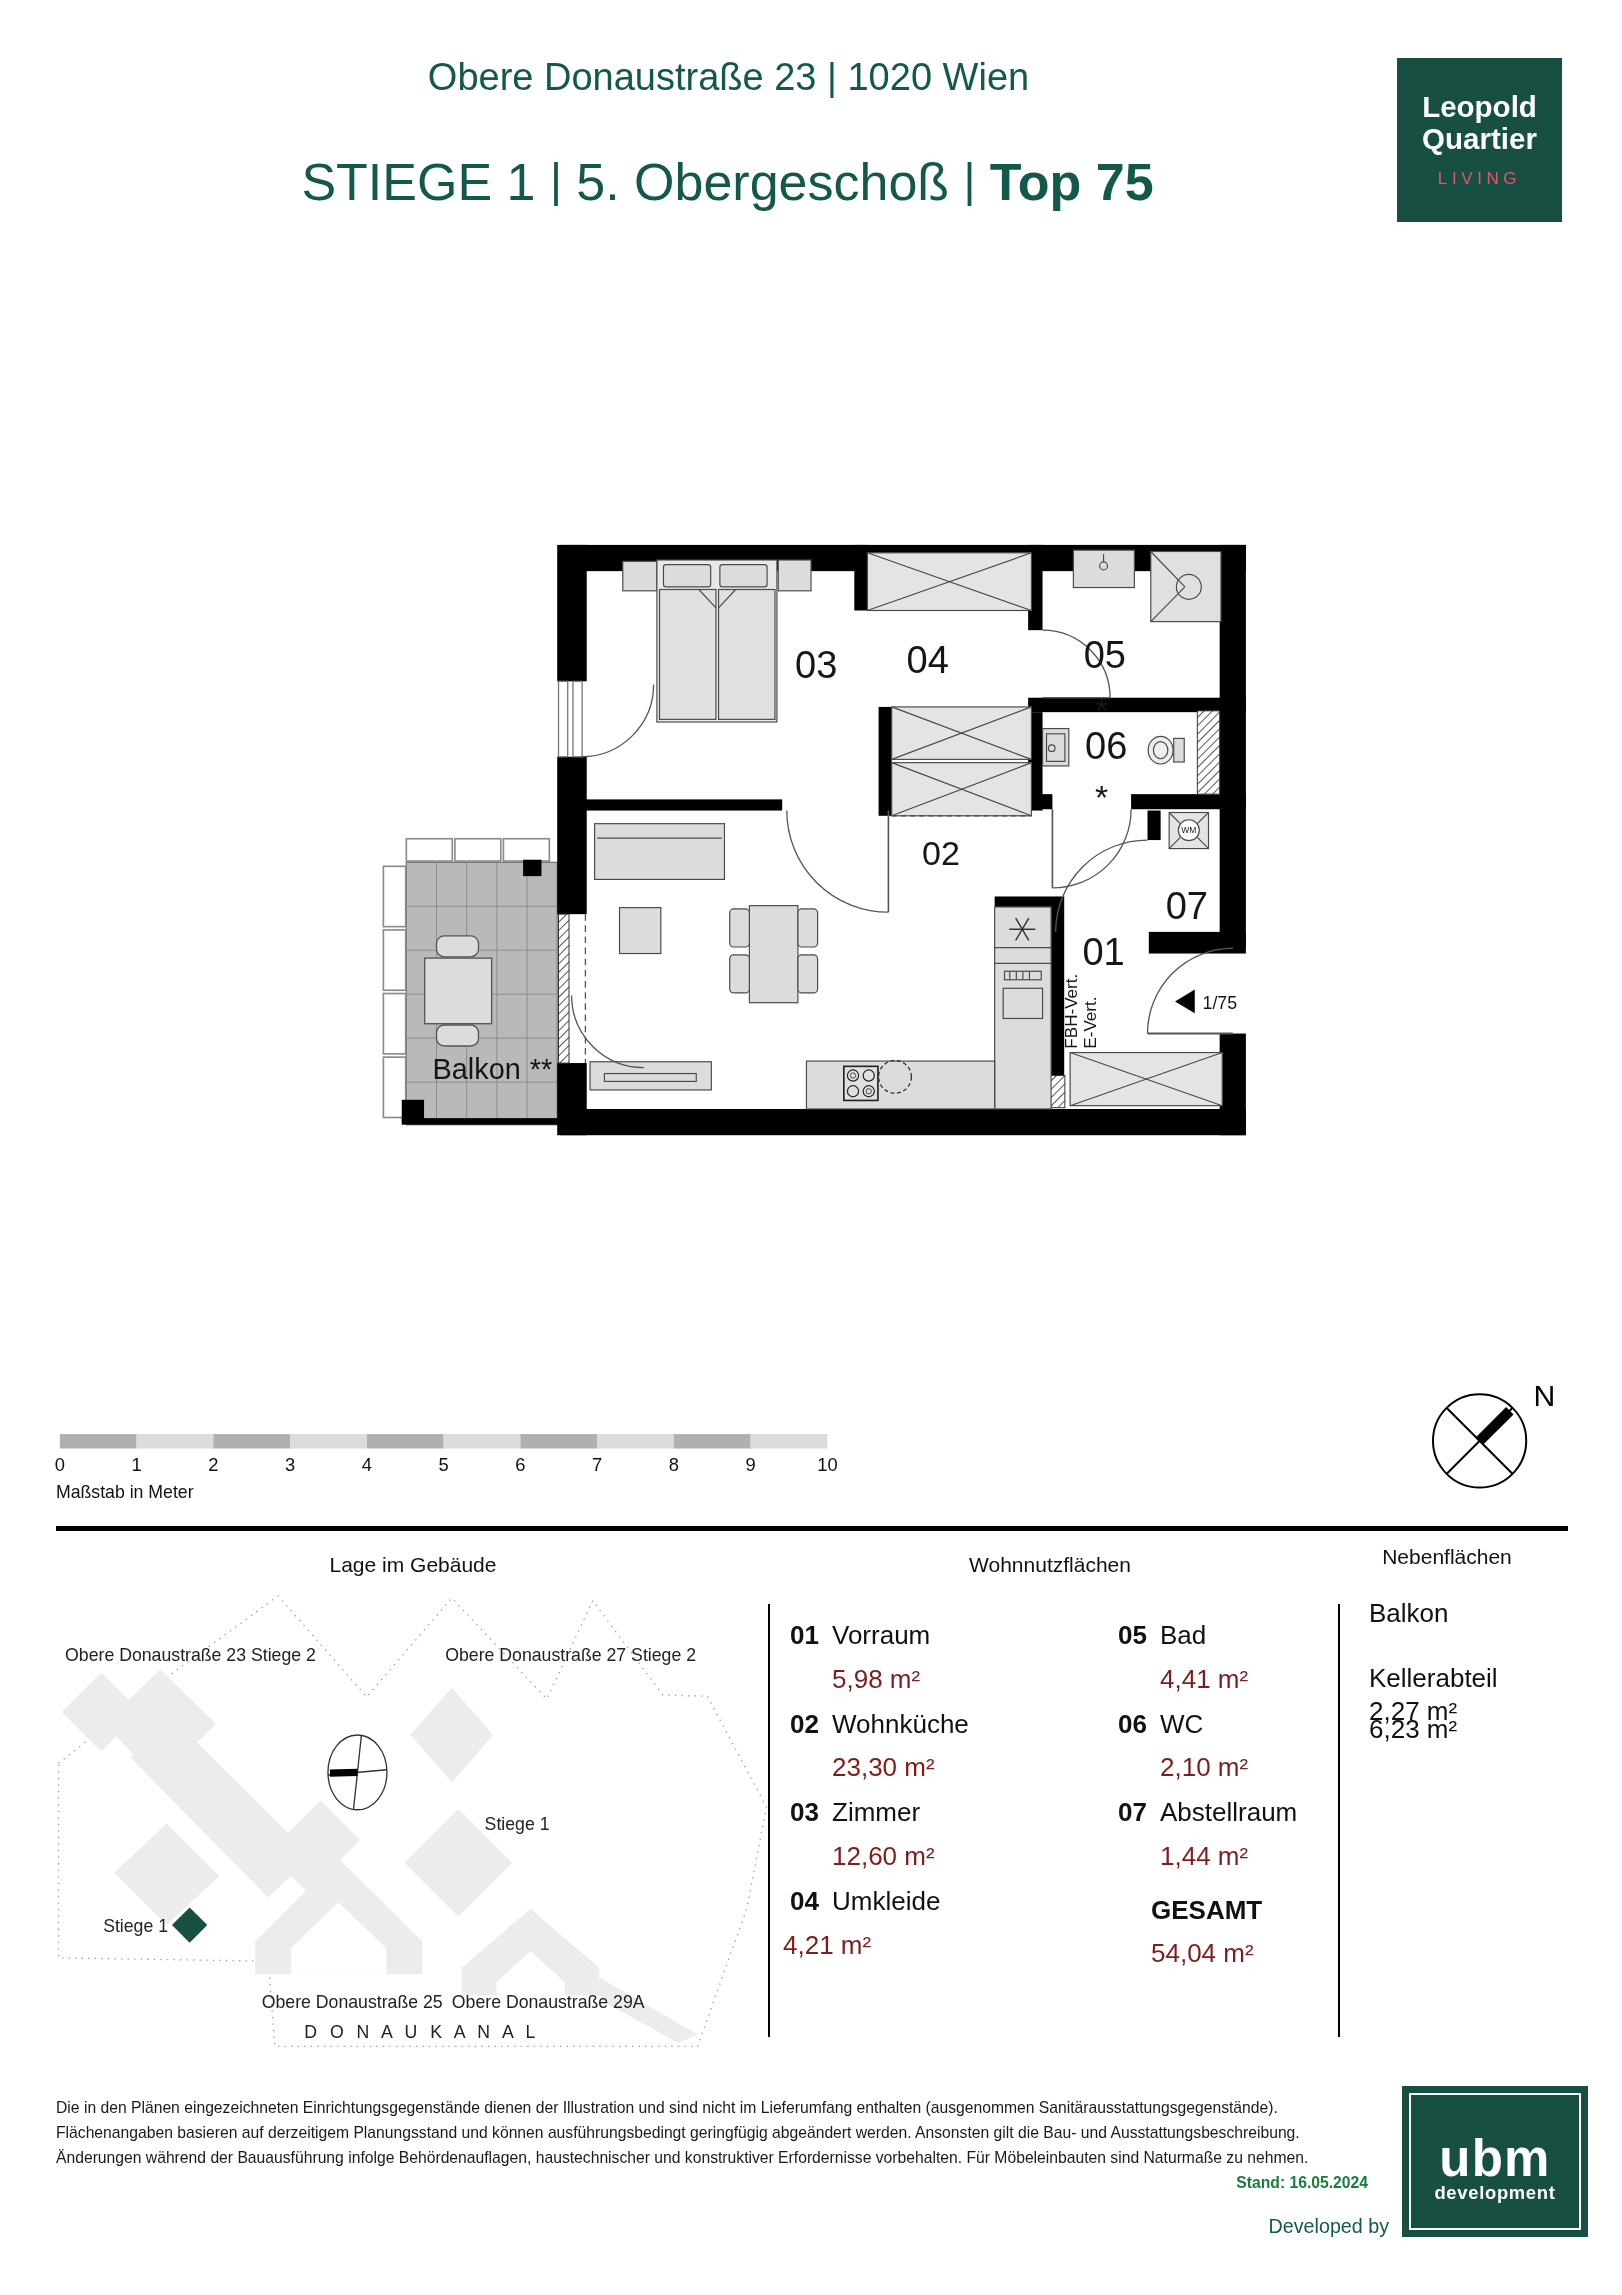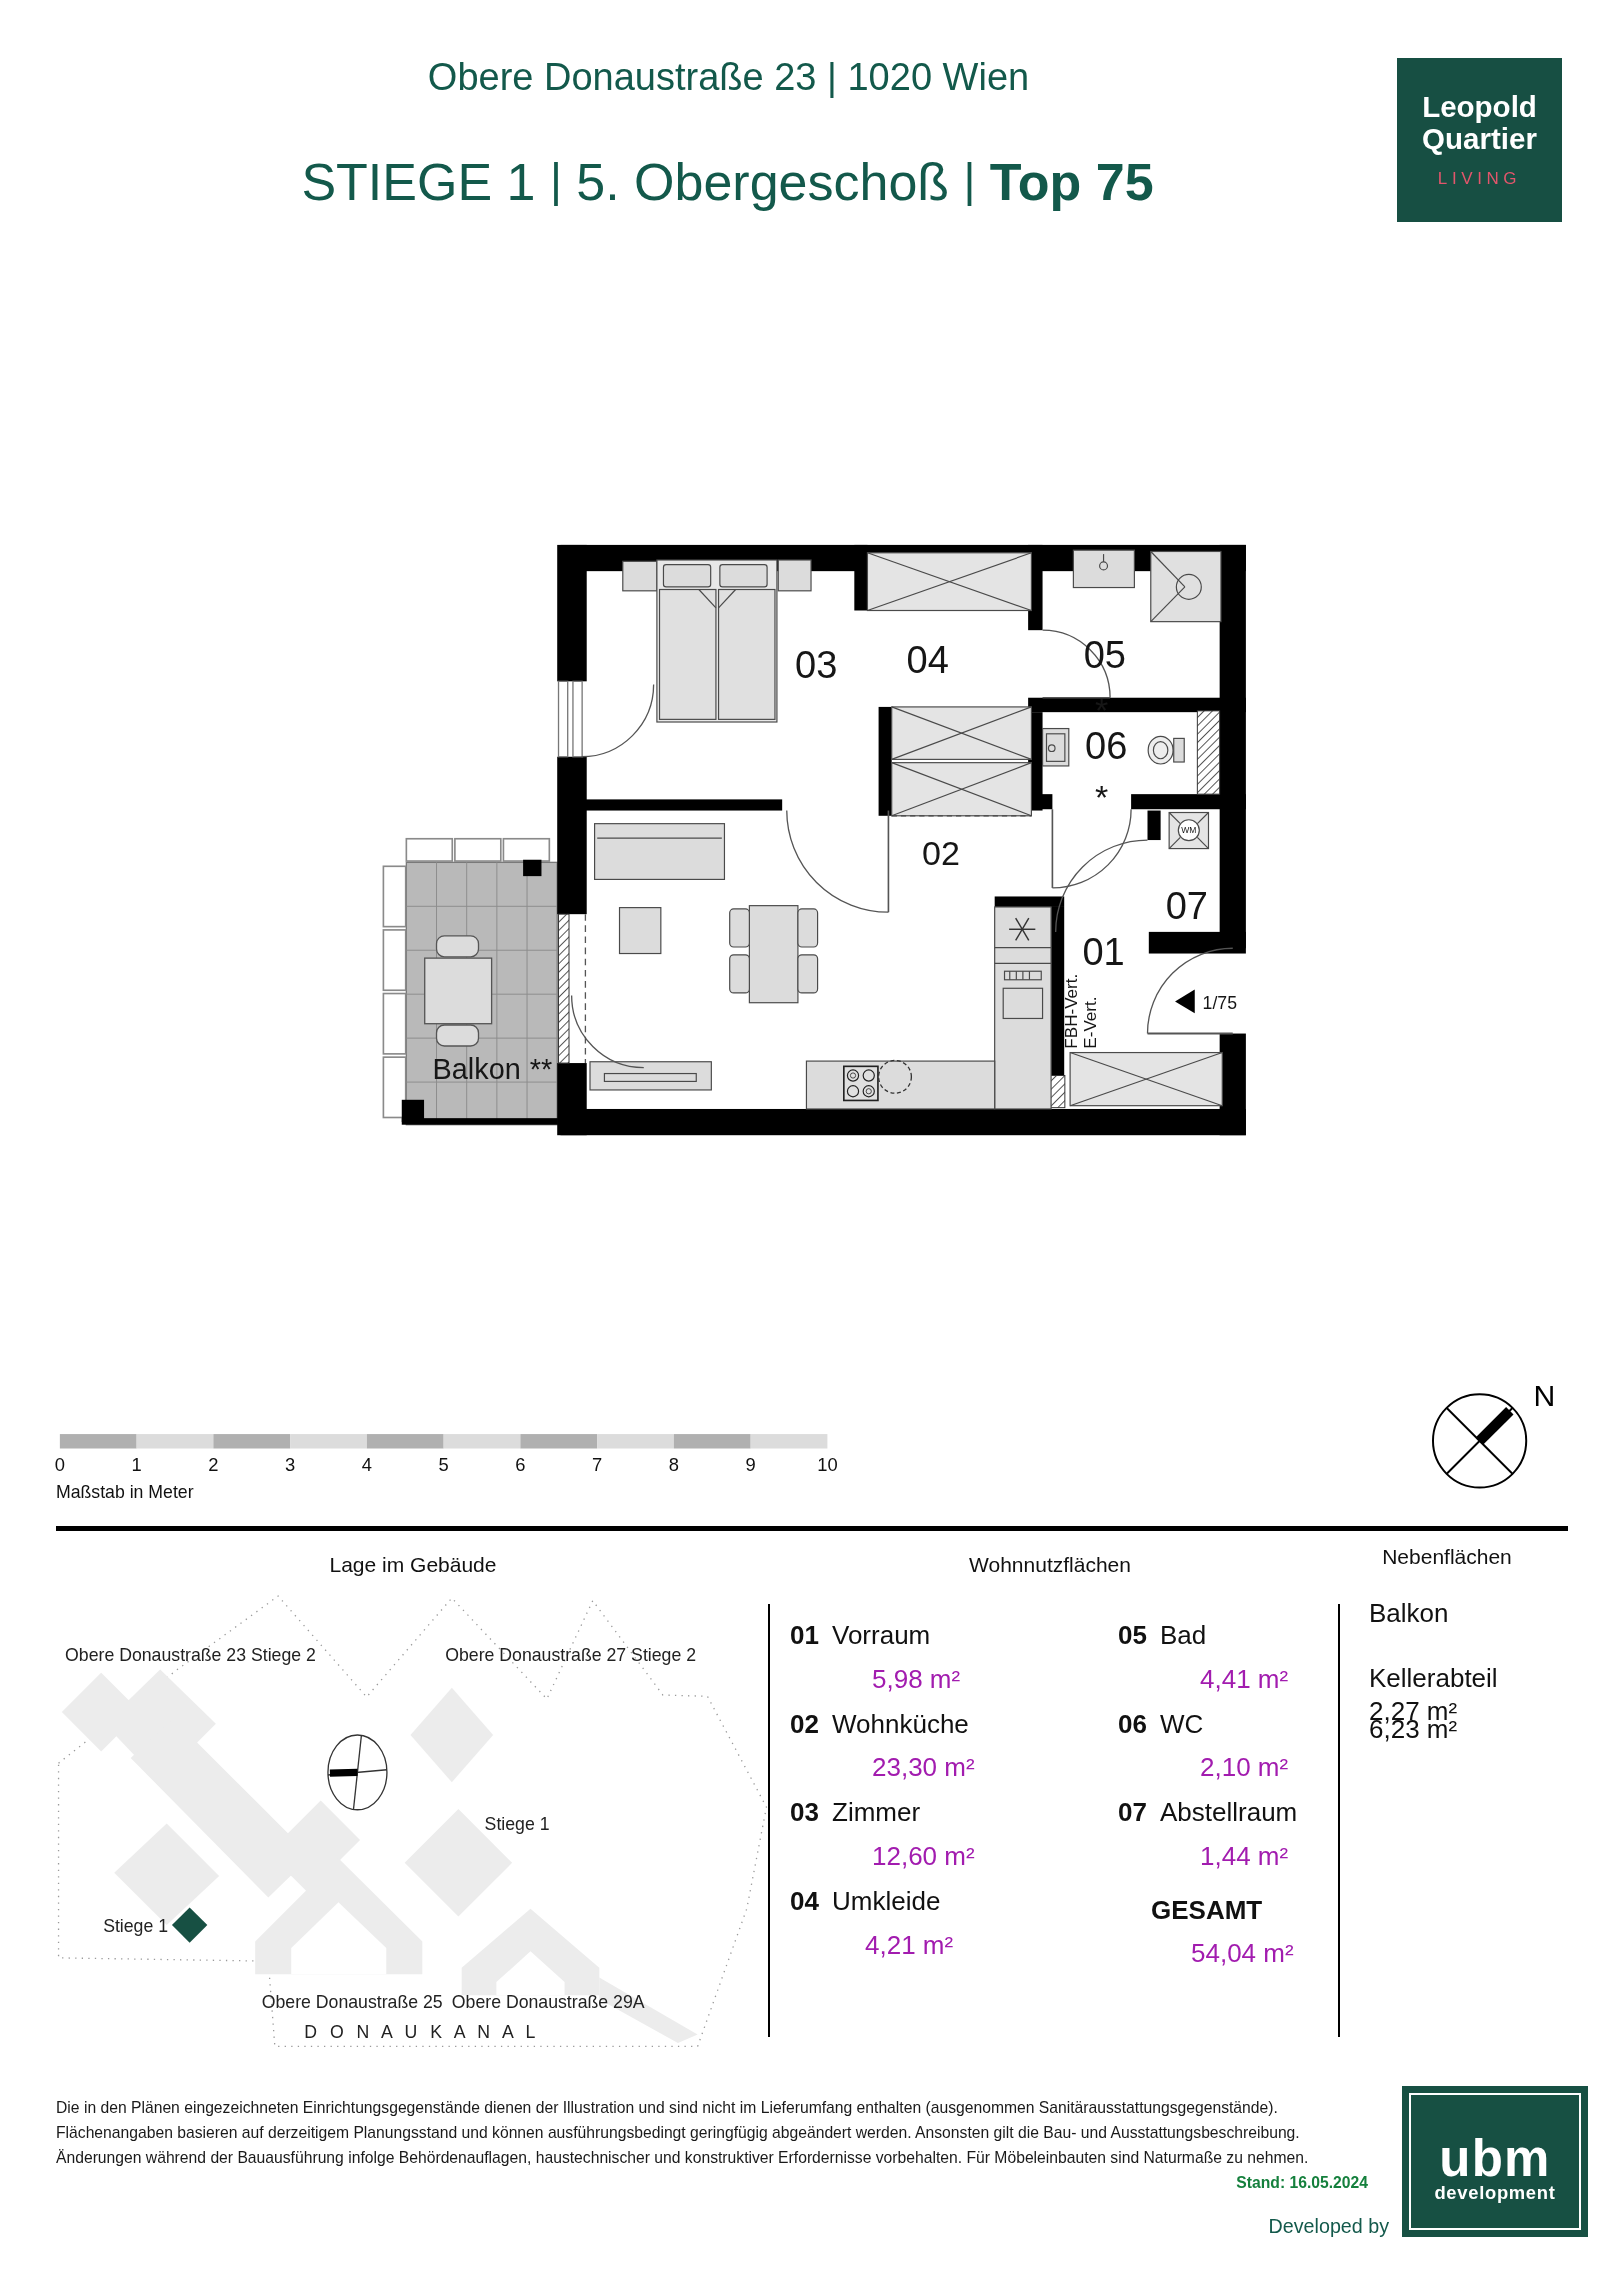--- a/index.html
+++ b/index.html
@@ -15,21 +15,21 @@
   .brand .l1{margin-top:33px;font-size:29.5px;font-weight:bold;color:#ffffff;line-height:32px;}
   .brand .l2{font-size:29.5px;font-weight:bold;color:#ffffff;line-height:32px;}
   .brand .l3{margin-top:14.4px;font-size:17px;color:#e2566c;letter-spacing:4.6px;}
   
   .hline{left:56px;top:1526px;width:1512px;height:4.6px;background:#000;}
   .vline{width:2px;height:433px;background:#000;top:1604px;}
   .sec-title{font-size:21px;color:#111;text-align:center;}
   
   .wnf-num{font-weight:bold;display:inline-block;width:42px;}
   .wnf-row{font-size:26px;color:#111;white-space:nowrap;}
-  .wnf-area{font-size:26px;color:#a21caf;white-space:nowrap;margin-left:40px;}
+  .wnf-area{font-size:26px;color:#7f1d1d;white-space:nowrap;}
   .neb-row{font-size:26px;color:#111;white-space:nowrap;}
   
   .foot{left:56px;width:1305px;font-size:15.7px;color:#1a1a1a;white-space:nowrap;}
   .stand{left:1115px;width:253px;text-align:right;font-size:15.7px;color:#15803d;font-weight:bold;}
   .devby{left:1220px;top:2215px;width:169px;text-align:right;font-size:19.7px;color:#13594b;}
   .ubm{left:1402px;top:2086px;width:186px;height:151px;background:#175043;}
   .ubm-inner{position:absolute;left:6.6px;top:6.6px;right:6.6px;bottom:6.6px;border:2px solid #ffffff;text-align:center;}
   .ubm-name{margin-top:41px;font-size:51px;font-weight:bold;color:#fff;line-height:46px;letter-spacing:1.3px;}
   .ubm-sub{font-size:18.4px;font-weight:bold;color:#fff;letter-spacing:0.7px;}
   svg text{font-family:"Liberation Sans", sans-serif;}
@@ -322,21 +322,21 @@
     </g>
   </svg>
 
   <div class="abs wnf-row" style="left:790px;top:1620px;"><span class="wnf-num">01</span><span>Vorraum</span></div>
   <div class="abs wnf-area" style="left:832px;top:1664px;">5,98 m²</div>
   <div class="abs wnf-row" style="left:790px;top:1709px;"><span class="wnf-num">02</span><span>Wohnküche</span></div>
   <div class="abs wnf-area" style="left:832px;top:1752px;">23,30 m²</div>
   <div class="abs wnf-row" style="left:790px;top:1797px;"><span class="wnf-num">03</span><span>Zimmer</span></div>
   <div class="abs wnf-area" style="left:832px;top:1841px;">12,60 m²</div>
   <div class="abs wnf-row" style="left:790px;top:1886px;"><span class="wnf-num">04</span><span>Umkleide</span></div>
-  <div class="abs wnf-area" style="left:825px;top:1930px;">4,21 m²</div>
+  <div class="abs wnf-area" style="left:783px;top:1930px;">4,21 m²</div>
 
   <div class="abs wnf-row" style="left:1118px;top:1620px;"><span class="wnf-num">05</span><span>Bad</span></div>
   <div class="abs wnf-area" style="left:1160px;top:1664px;">4,41 m²</div>
   <div class="abs wnf-row" style="left:1118px;top:1709px;"><span class="wnf-num">06</span><span>WC</span></div>
   <div class="abs wnf-area" style="left:1160px;top:1752px;">2,10 m²</div>
   <div class="abs wnf-row" style="left:1118px;top:1797px;"><span class="wnf-num">07</span><span>Abstellraum</span></div>
   <div class="abs wnf-area" style="left:1160px;top:1841px;">1,44 m²</div>
 
   <div class="abs wnf-row" style="left:1151px;top:1895px;font-weight:bold;">GESAMT</div>
   <div class="abs wnf-area" style="left:1151px;top:1938px;">54,04 m²</div>

